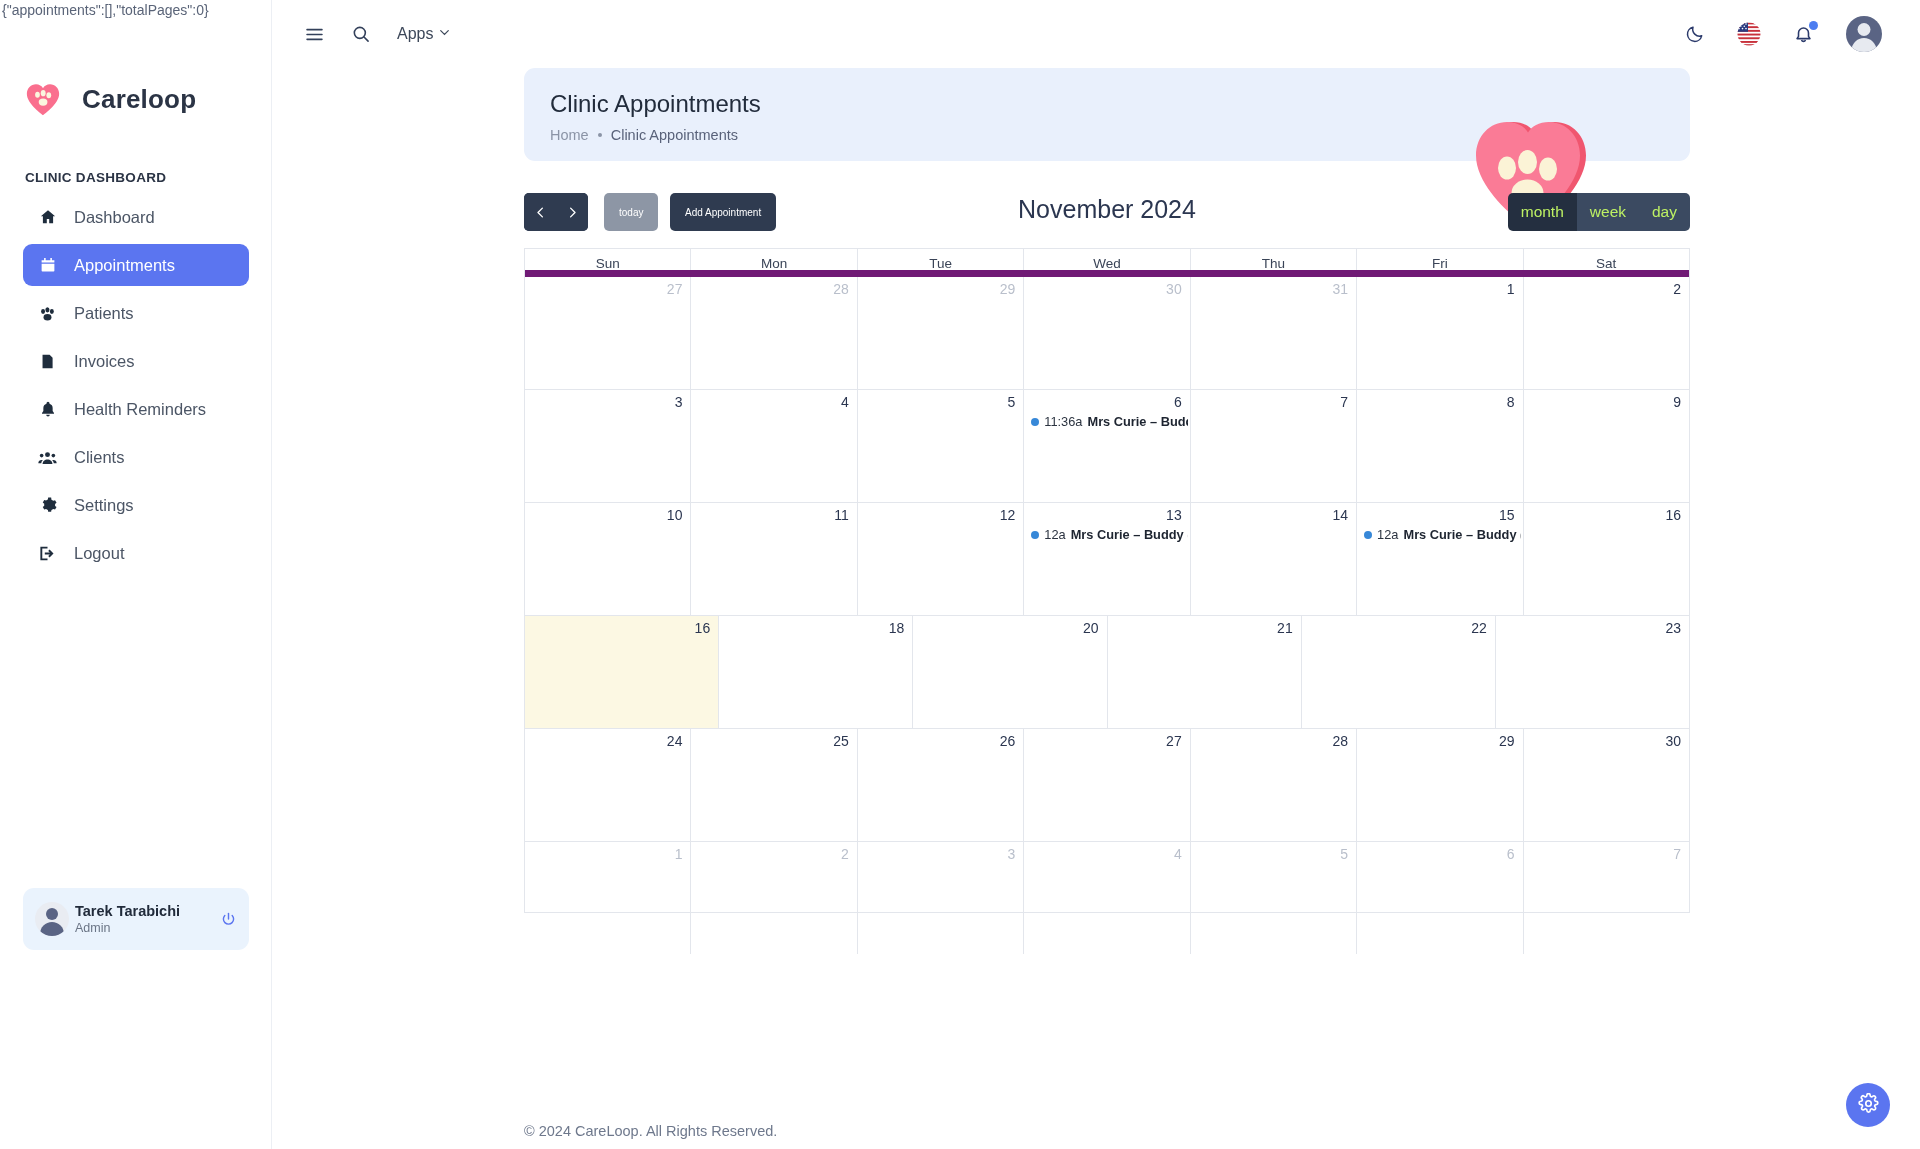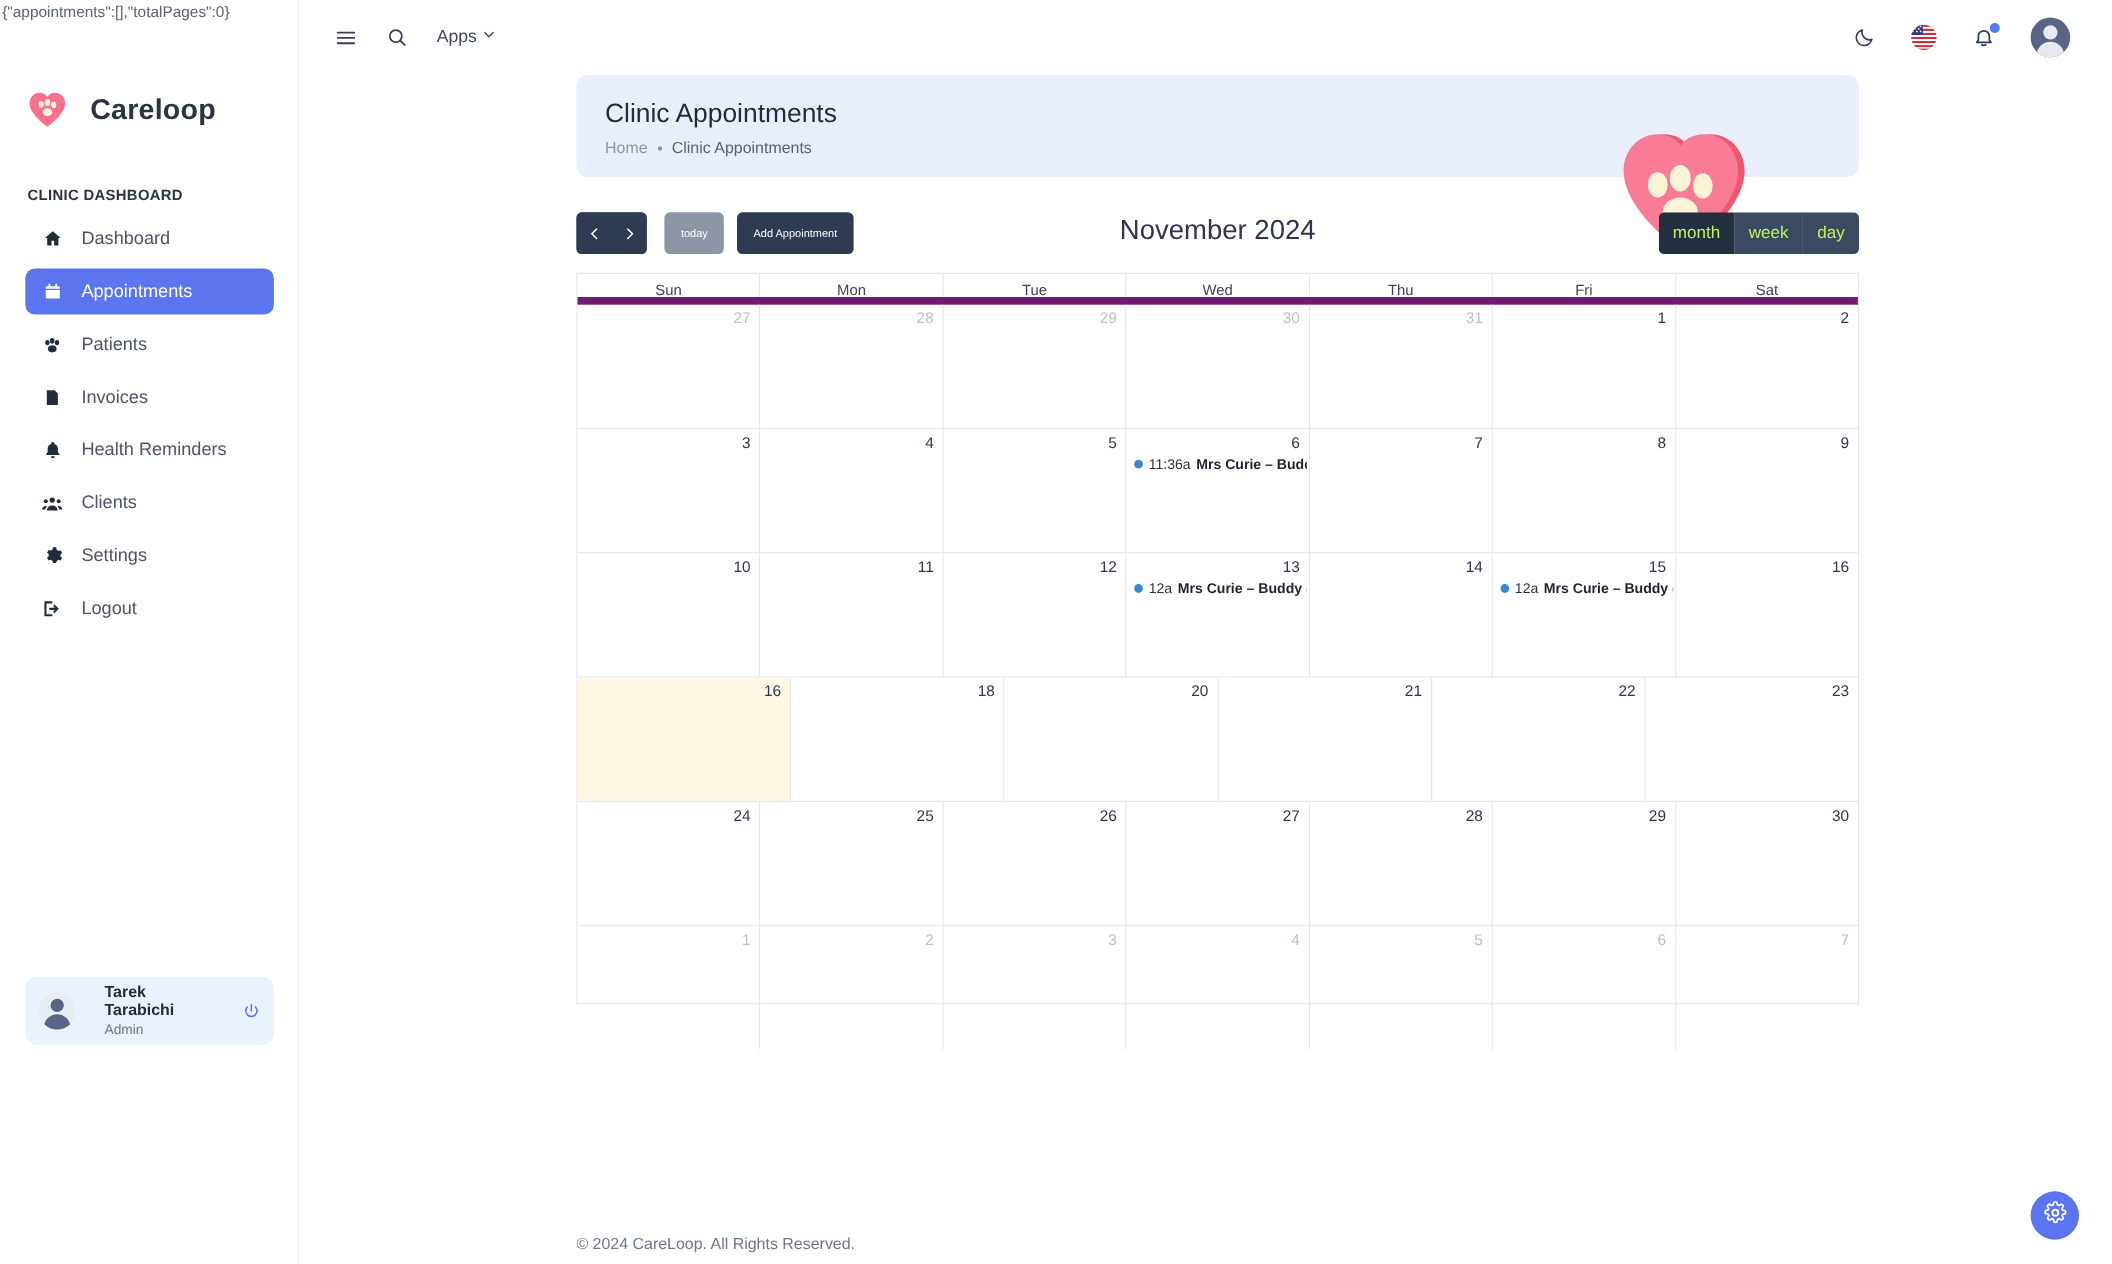--- a/index.html
+++ b/index.html
@@ -62,21 +62,21 @@
   .nav-item.active .ico svg { fill: #ffffff; }
   .nav-item .ico svg { fill: #1f2d3d; }
 
   
   .user-card {
     position: absolute;
     left: 23px; bottom: 199px;
     width: 226px; height: 62px;
     background: #eaf3fd;
     border-radius: 11px;
-    display: flex; align-items: center; gap: 26px;
+    display: flex; align-items: center; gap: 6px;
     padding: 0 12px;
   }
   .user-av {
     width: 34px; height: 34px; border-radius: 50%;
     background: #e9ecf2; position: relative; overflow: hidden; flex: none;
   }
   .user-av::before {
     content:""; position:absolute; left:50%; top:6px;
     width:12px; height:12px; border-radius:50%;
     background:#5a6484; transform: translateX(-50%);

